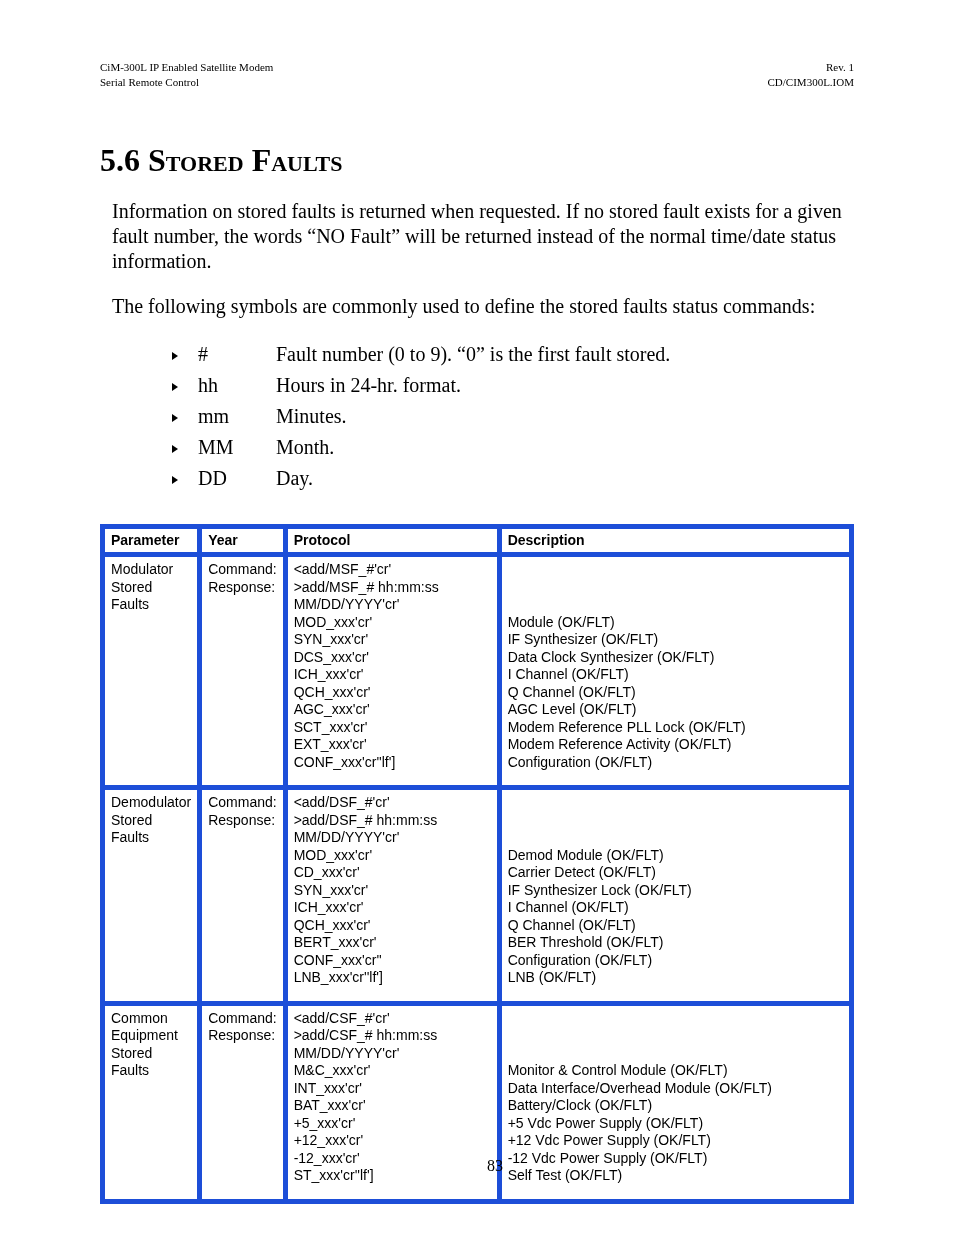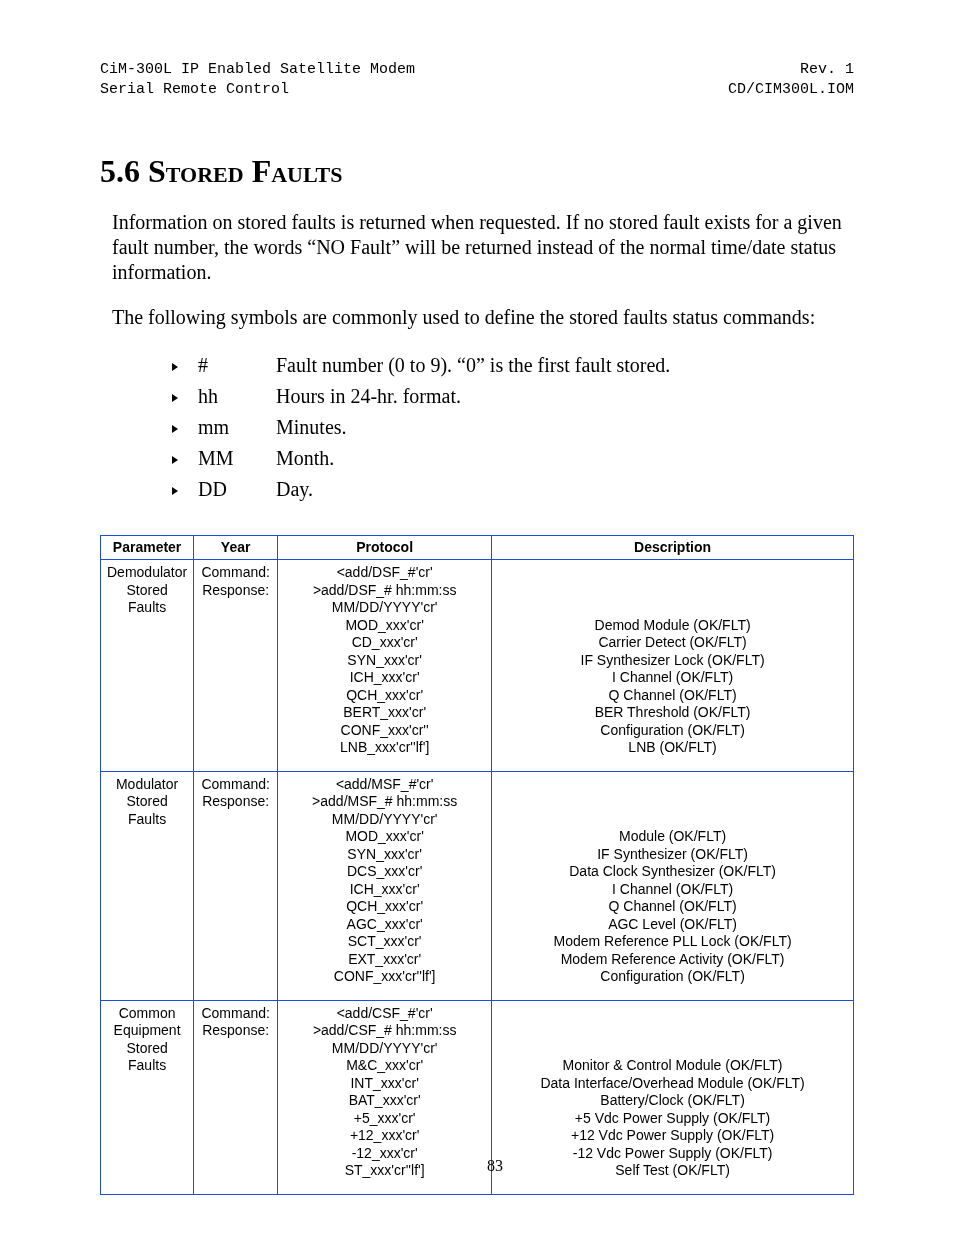--- a/index.html
+++ b/index.html
@@ -13,22 +13,22 @@
     color: #000;
   }
   .page {
     box-sizing: border-box;
     width: 954px;
     height: 1235px;
     padding: 60px 100px 0 100px;
     position: relative;
   }
   .hdr {
-    font-family: Liberation Mono, monospace;
-    font-size: 15px;
+    font-family: Liberation Serif, serif;
+    font-size: 11px;
     line-height: 1.35;
   }
   .hdr-row { display: flex; justify-content: space-between; }
   .section-title {
     margin-top: 52px;
     font-family: Liberation Serif, serif;
     font-weight: bold;
     font-size: 32px;
   }
   .section-title .num { font-variant: normal; }
@@ -66,24 +66,24 @@
 
   table.faults {
     margin-top: 30px;
     border-collapse: collapse;
     width: 100%;
     font-family: Arial, Helvetica, sans-serif;
     font-size: 14px;
     line-height: 1.25;
   }
   table.faults th, table.faults td {
-    border: 1px solid #1d4ed8;
+    border: 5px solid #1d4ed8;
     vertical-align: top;
     padding: 4px 6px 14px 6px;
-    text-align: center;
+    text-align: left;
   }
   table.faults th {
     font-weight: bold;
     padding: 3px 6px;
   }
   .col-param { width: 92px; }
   .col-type  { width: 84px; }
   .col-proto { width: 214px; }
   .page-num {
     position: absolute;
@@ -178,53 +178,20 @@
     <thead>
       <tr>
         <th>Parameter</th>
         <th>Year</th>
         <th>Protocol</th>
         <th>Description</th>
       </tr>
     </thead>
     <tbody id="faults-body">
         <tr>
-          <td>Demodulator Stored Faults</td>
-          <td>
-            <span class="mline">Command:</span>
-            <span class="mline">Response:</span>
-          </td>
-          <td>
-            <span class="mline">&lt;add/DSF_#'cr'</span>
-            <span class="mline">&gt;add/DSF_# hh:mm:ss</span>
-            <span class="mline">MM/DD/YYYY'cr'</span>
-            <span class="mline">MOD_xxx'cr'</span>
-            <span class="mline">CD_xxx'cr'</span>
-            <span class="mline">SYN_xxx'cr'</span>
-            <span class="mline">ICH_xxx'cr'</span>
-            <span class="mline">QCH_xxx'cr'</span>
-            <span class="mline">BERT_xxx'cr'</span>
-            <span class="mline">CONF_xxx'cr''</span>
-            <span class="mline">LNB_xxx'cr''lf']</span>
-          </td>
-          <td>
-            <span class="mline">&nbsp;</span>
-            <span class="mline">&nbsp;</span>
-            <span class="mline">&nbsp;</span>
-            <span class="mline">Demod Module (OK/FLT)</span>
-            <span class="mline">Carrier Detect (OK/FLT)</span>
-            <span class="mline">IF Synthesizer Lock (OK/FLT)</span>
-            <span class="mline">I Channel (OK/FLT)</span>
-            <span class="mline">Q Channel (OK/FLT)</span>
-            <span class="mline">BER Threshold (OK/FLT)</span>
-            <span class="mline">Configuration (OK/FLT)</span>
-            <span class="mline">LNB (OK/FLT)</span>
-          </td>
-        </tr>
-        <tr>
           <td>Modulator Stored Faults</td>
           <td>
             <span class="mline">Command:</span>
             <span class="mline">Response:</span>
           </td>
           <td>
             <span class="mline">&lt;add/MSF_#'cr'</span>
             <span class="mline">&gt;add/MSF_# hh:mm:ss</span>
             <span class="mline">MM/DD/YYYY'cr'</span>
             <span class="mline">MOD_xxx'cr'</span>
@@ -246,20 +213,53 @@
             <span class="mline">Data Clock Synthesizer (OK/FLT)</span>
             <span class="mline">I Channel (OK/FLT)</span>
             <span class="mline">Q Channel (OK/FLT)</span>
             <span class="mline">AGC Level (OK/FLT)</span>
             <span class="mline">Modem Reference PLL Lock (OK/FLT)</span>
             <span class="mline">Modem Reference Activity (OK/FLT)</span>
             <span class="mline">Configuration (OK/FLT)</span>
           </td>
         </tr>
         <tr>
+          <td>Demodulator Stored Faults</td>
+          <td>
+            <span class="mline">Command:</span>
+            <span class="mline">Response:</span>
+          </td>
+          <td>
+            <span class="mline">&lt;add/DSF_#'cr'</span>
+            <span class="mline">&gt;add/DSF_# hh:mm:ss</span>
+            <span class="mline">MM/DD/YYYY'cr'</span>
+            <span class="mline">MOD_xxx'cr'</span>
+            <span class="mline">CD_xxx'cr'</span>
+            <span class="mline">SYN_xxx'cr'</span>
+            <span class="mline">ICH_xxx'cr'</span>
+            <span class="mline">QCH_xxx'cr'</span>
+            <span class="mline">BERT_xxx'cr'</span>
+            <span class="mline">CONF_xxx'cr''</span>
+            <span class="mline">LNB_xxx'cr''lf']</span>
+          </td>
+          <td>
+            <span class="mline">&nbsp;</span>
+            <span class="mline">&nbsp;</span>
+            <span class="mline">&nbsp;</span>
+            <span class="mline">Demod Module (OK/FLT)</span>
+            <span class="mline">Carrier Detect (OK/FLT)</span>
+            <span class="mline">IF Synthesizer Lock (OK/FLT)</span>
+            <span class="mline">I Channel (OK/FLT)</span>
+            <span class="mline">Q Channel (OK/FLT)</span>
+            <span class="mline">BER Threshold (OK/FLT)</span>
+            <span class="mline">Configuration (OK/FLT)</span>
+            <span class="mline">LNB (OK/FLT)</span>
+          </td>
+        </tr>
+        <tr>
           <td>Common Equipment Stored Faults</td>
           <td>
             <span class="mline">Command:</span>
             <span class="mline">Response:</span>
           </td>
           <td>
             <span class="mline">&lt;add/CSF_#'cr'</span>
             <span class="mline">&gt;add/CSF_# hh:mm:ss</span>
             <span class="mline">MM/DD/YYYY'cr'</span>
             <span class="mline">M&amp;C_xxx'cr'</span>

